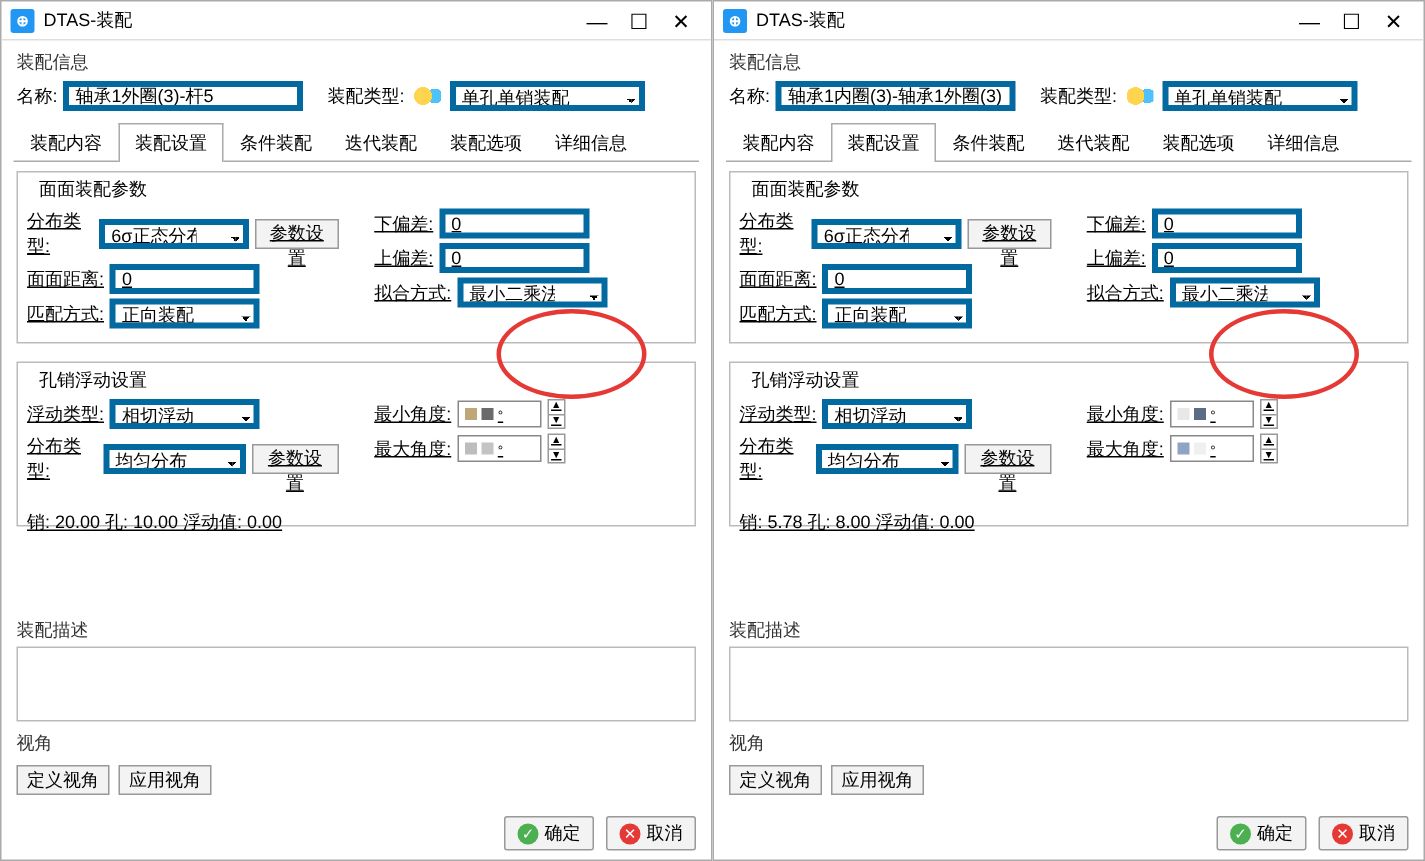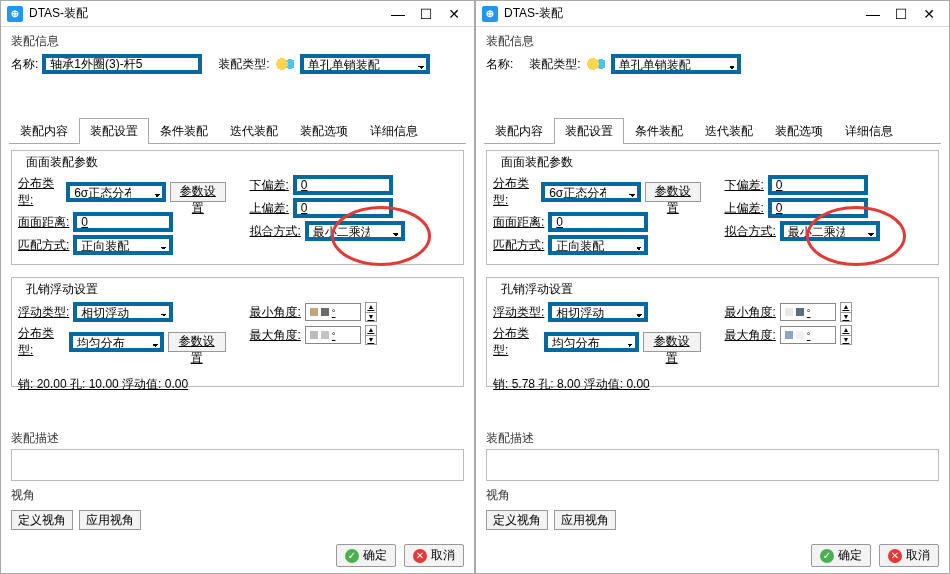--- a/index.html
+++ b/index.html
@@ -9,21 +9,21 @@
   .titlebar .app-icon { width: 16px; height: 16px; background: #2196f3; display: inline-flex; align-items: center; justify-content: center; color: #fff; font-size: 10px; font-weight: bold; margin-right: 6px; border-radius: 2px; }
   .titlebar .title { flex: 1; }
   .winbtn { width: 28px; height: 20px; display: inline-flex; align-items: center; justify-content: center; font-size: 14px; cursor: pointer; }
   .section-label { padding: 6px 10px 2px; color: #333; }
   .row { display: flex; align-items: center; padding: 2px 10px; gap: 4px; }
   .row label { white-space: nowrap; }
   input.txt, select.sel { border: 4px solid #0369a1; height: 20px; padding: 0 4px; background: #fff; }
   select.sel { appearance: none; padding-right: 31px; background-image: linear-gradient(45deg, transparent 50%, #000 50%), linear-gradient(-45deg, transparent 50%, #000 50%); background-position: right 5px top 8px, right 2px top 8px; background-size: 3px 3px, 3px 3px; background-repeat: no-repeat; }
   .type-icon { width: 18px; height: 16px; background: radial-gradient(circle at 6px 8px, #ffd54f 0 6px, transparent 6px), radial-gradient(circle at 14px 8px, #4fc3f7 0 5px, transparent 5px); margin: 0 2px; }
   .tabs { display: flex; border-bottom: 1px solid #aaa; margin: 6px 8px 0; }
-  .tab { padding: 4px 10px; cursor: pointer; border: 1px solid transparent; border-bottom: none; margin-bottom: -1px; margin-top: 36px; }
+  .tab { padding: 4px 10px; cursor: pointer; border: 1px solid transparent; border-bottom: none; margin-bottom: -1px; }
   .tab.active { border-color: #aaa; background: #fff; }
   .group { border: 1px solid #bbb; margin: 6px 10px; padding: 4px 6px 6px; text-decoration: underline; }
   .group-title { margin: -12px 0 4px 4px; background: #fff; display: inline-block; padding: 0 4px; }
   .grid2 { display: flex; gap: 24px; }
   .col { flex: 1; }
   button.small { border: 1px solid #999; background: #f3f3f3; height: 20px; padding: 0 6px; cursor: pointer; }
   .spin { width: 12px; display: inline-flex; flex-direction: column; border: 1px solid #999; height: 20px; }
   .spin div { flex: 1; font-size: 7px; text-align: center; border-bottom: 1px solid #999; cursor: pointer; line-height: 8px; }
   .spin div:last-child { border-bottom: none; }
   .desc-box { flex: 1; margin: 0 10px; border: 1px solid #bbb; background: #fff; }
@@ -159,20 +159,21 @@
     <div class="titlebar">
       <span class="app-icon">⊕</span>
       <span class="title">DTAS-装配</span>
       <span class="winbtn">—</span>
       <span class="winbtn">☐</span>
       <span class="winbtn">✕</span>
     </div>
     <div class="section-label">装配信息</div>
     <div class="row">
       <label>名称:</label>
+      <input class="txt" style="width: 160px;" value="轴承1内圈(3)-轴承1外圈(3)">
       <label style="margin-left:12px">装配类型:</label>
       <span class="type-icon"></span>
       <select class="sel" style="width:130px"><option>单孔单销装配</option></select>
     </div>
     <div class="tabs">
       <div class="tab ">装配内容</div>
       <div class="tab active">装配设置</div>
       <div class="tab ">条件装配</div>
       <div class="tab ">迭代装配</div>
       <div class="tab ">装配选项</div>

